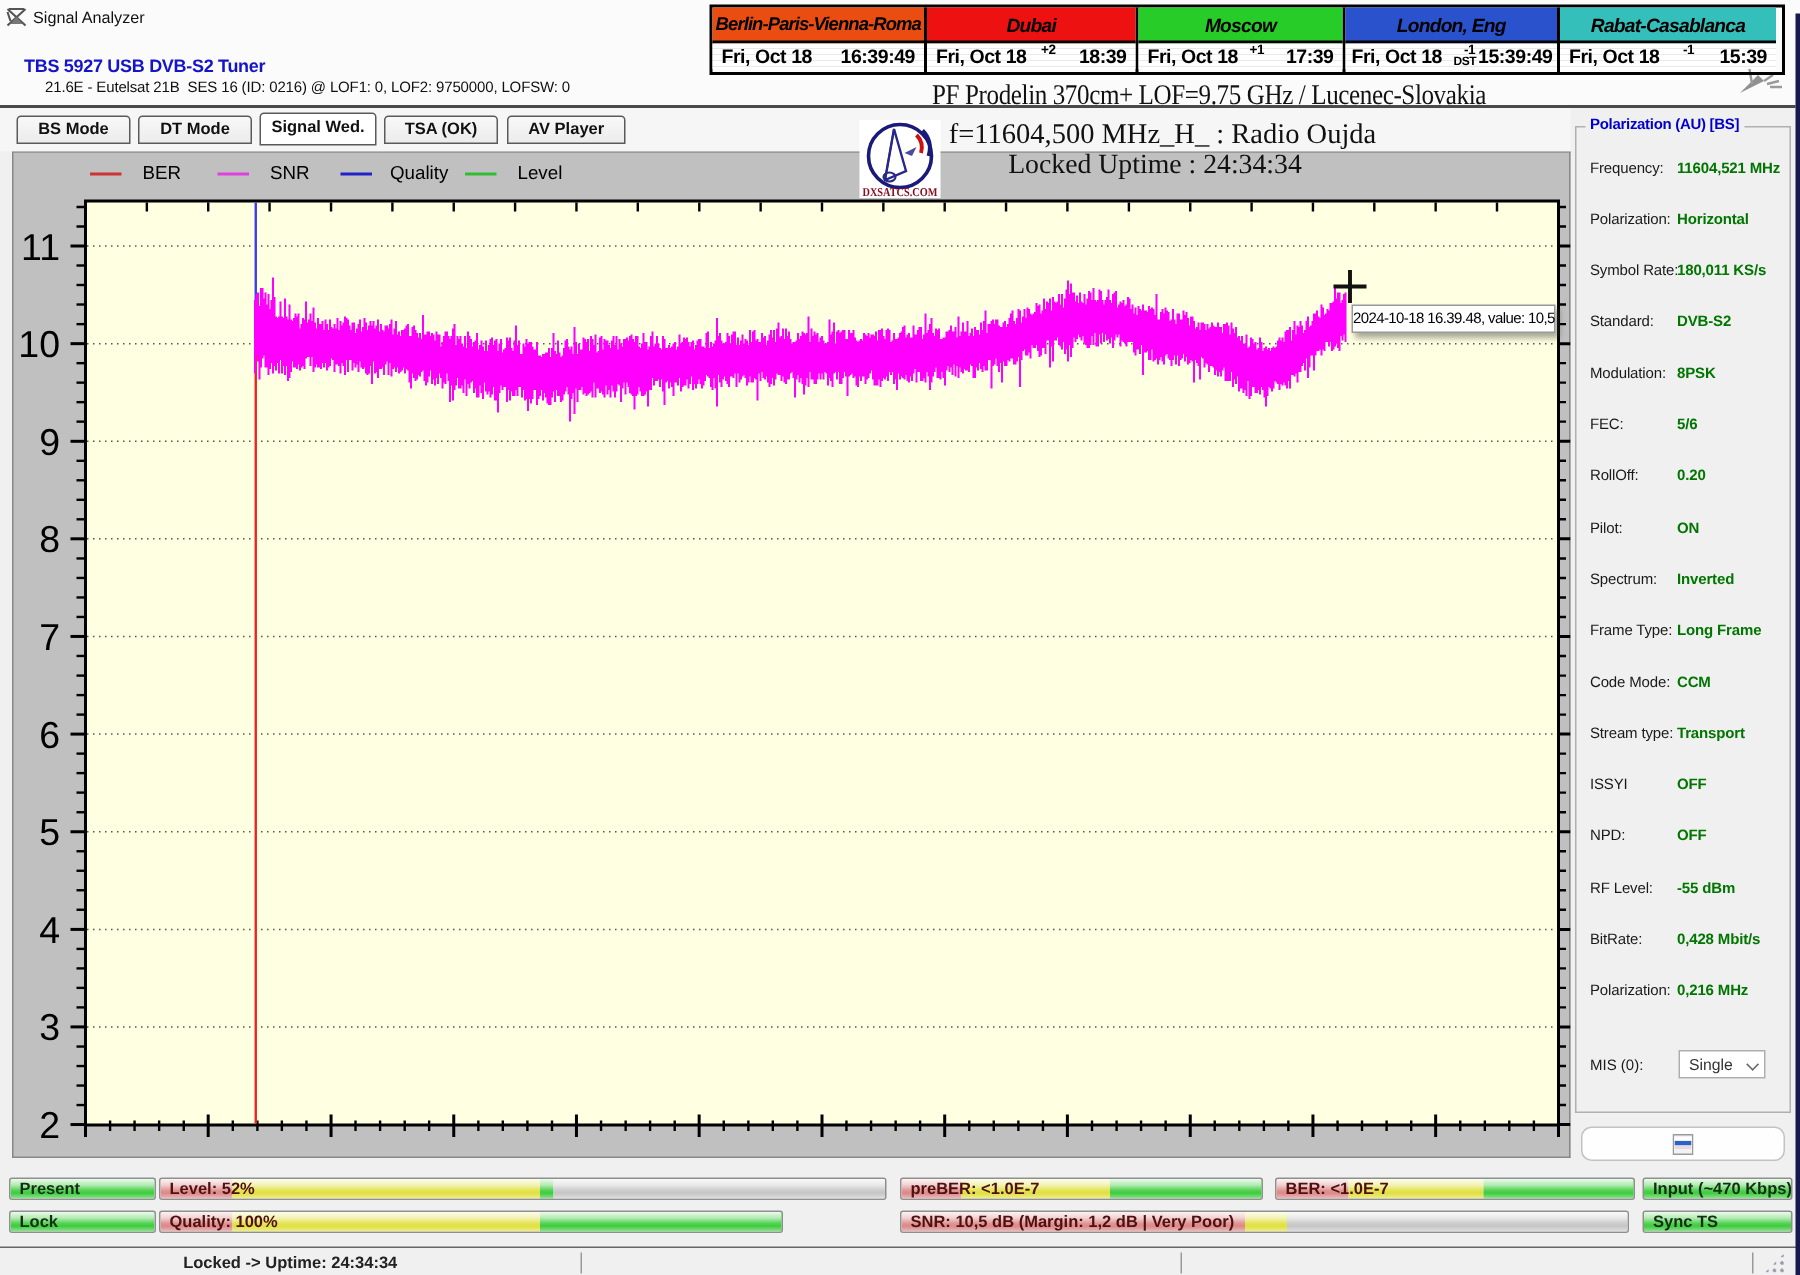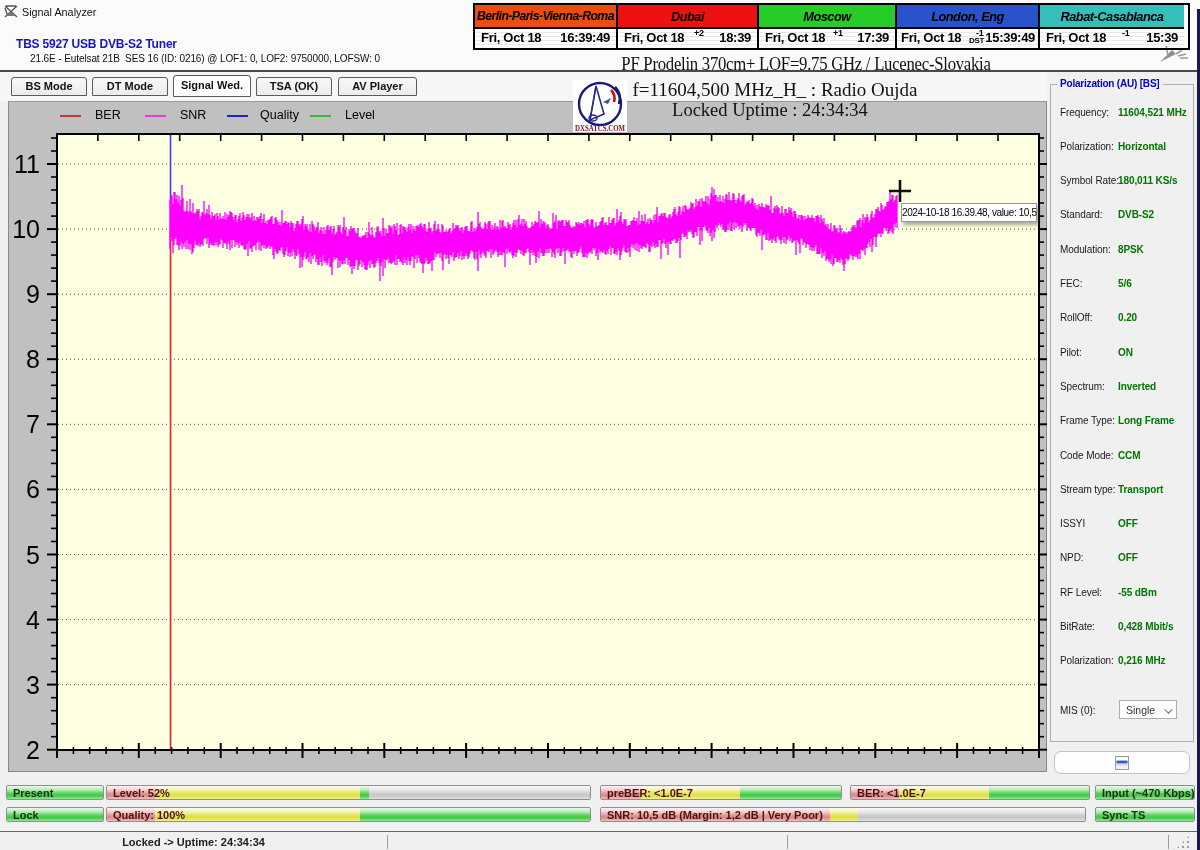--- a/index.html
+++ b/index.html
@@ -488,21 +488,21 @@
  <div class="zone zgreen" style="left:0;width:100%"></div>
     <div class="shine"></div>
     <span>Input (~470 Kbps)</span>
   </div>
 
 <div class="abs bar tgreen" style="left:6px;top:807px;width:98px;">
  <div class="zone zgreen" style="left:0;width:100%"></div>
     <div class="shine"></div>
     <span>Lock</span>
   </div>
-<div class="abs bar tmaroon" style="left:106px;top:807px;width:485px;">
+<div class="abs bar tmaroon" style="left:106px;top:807px;width:416px;">
  <div class="zone zpink" style="left:0;width:48px"></div>
  <div class="zone zyellow" style="left:48px;width:205px"></div>
  <div class="zone zgreen" style="left:253px;width:232px"></div>
  <div class="shine"></div>
     <span>Quality: 100%</span>
   </div>
 <div class="abs bar tmaroon" style="left:600px;top:807px;width:486px;">
  <div class="zone zpink" style="left:0;width:229px"></div>
  <div class="zone zyellow" style="left:229px;width:28px"></div>
  <div class="zone zgray" style="left:257px;width:229px"></div>

